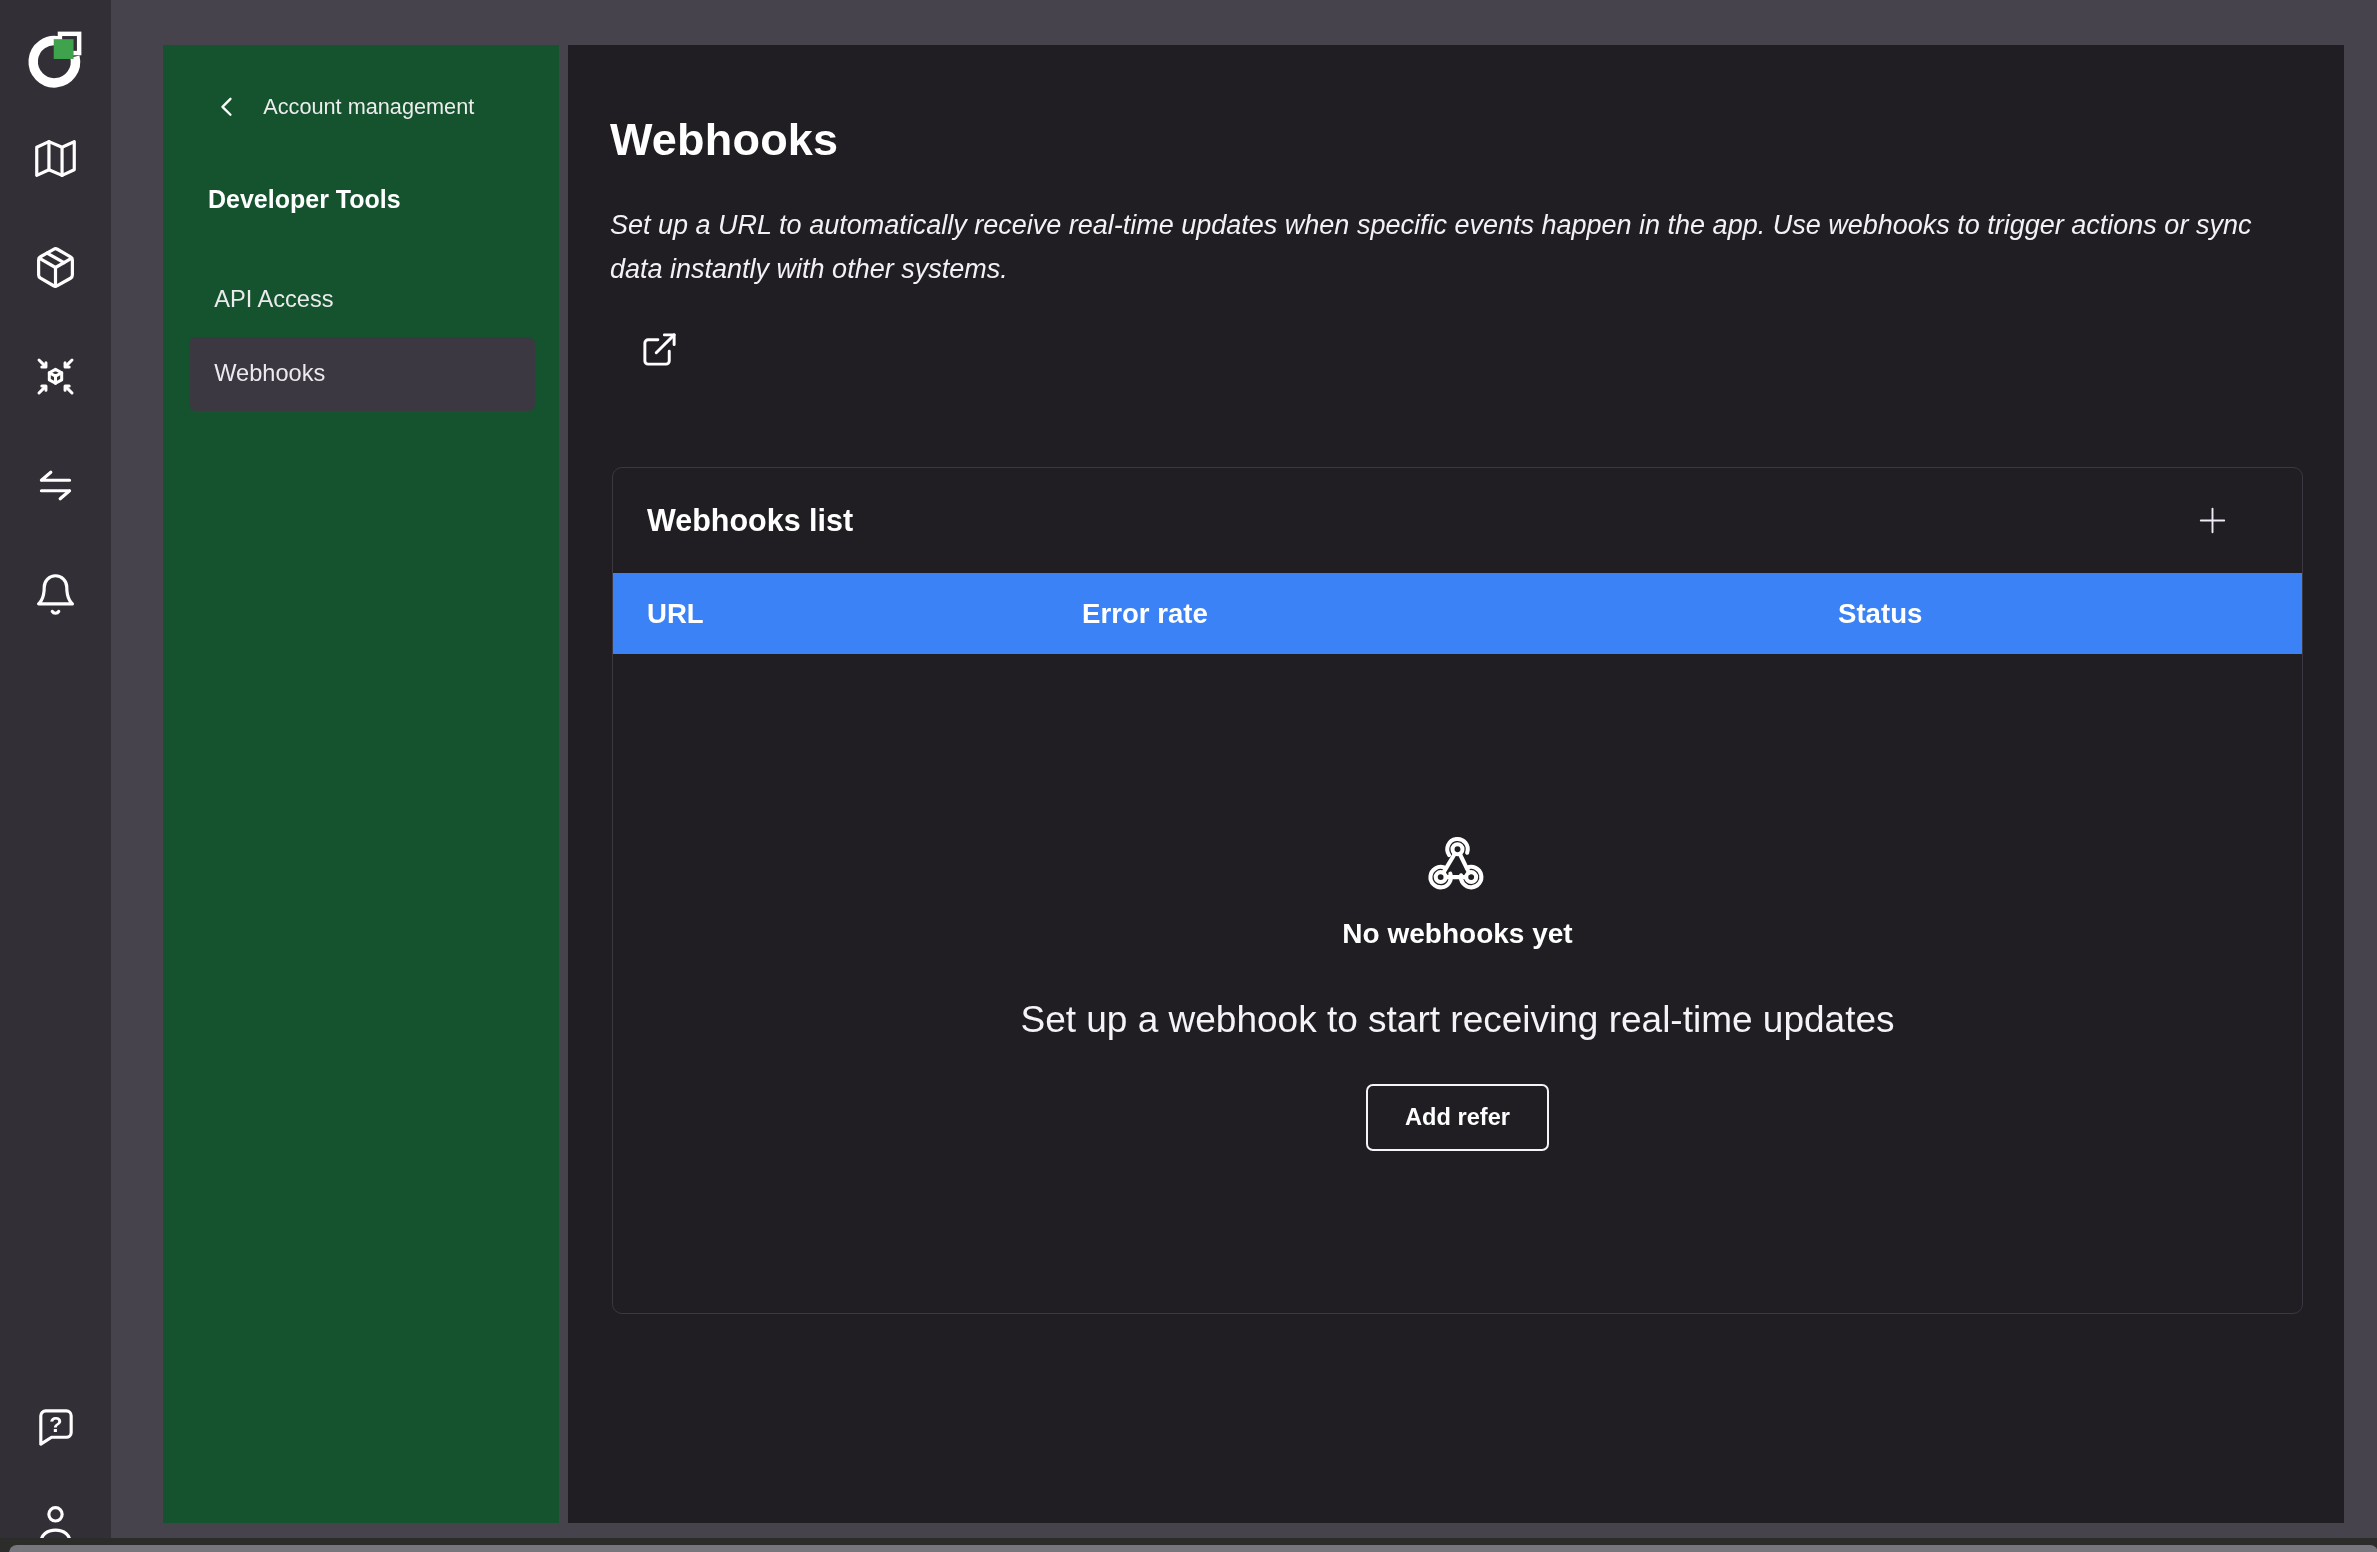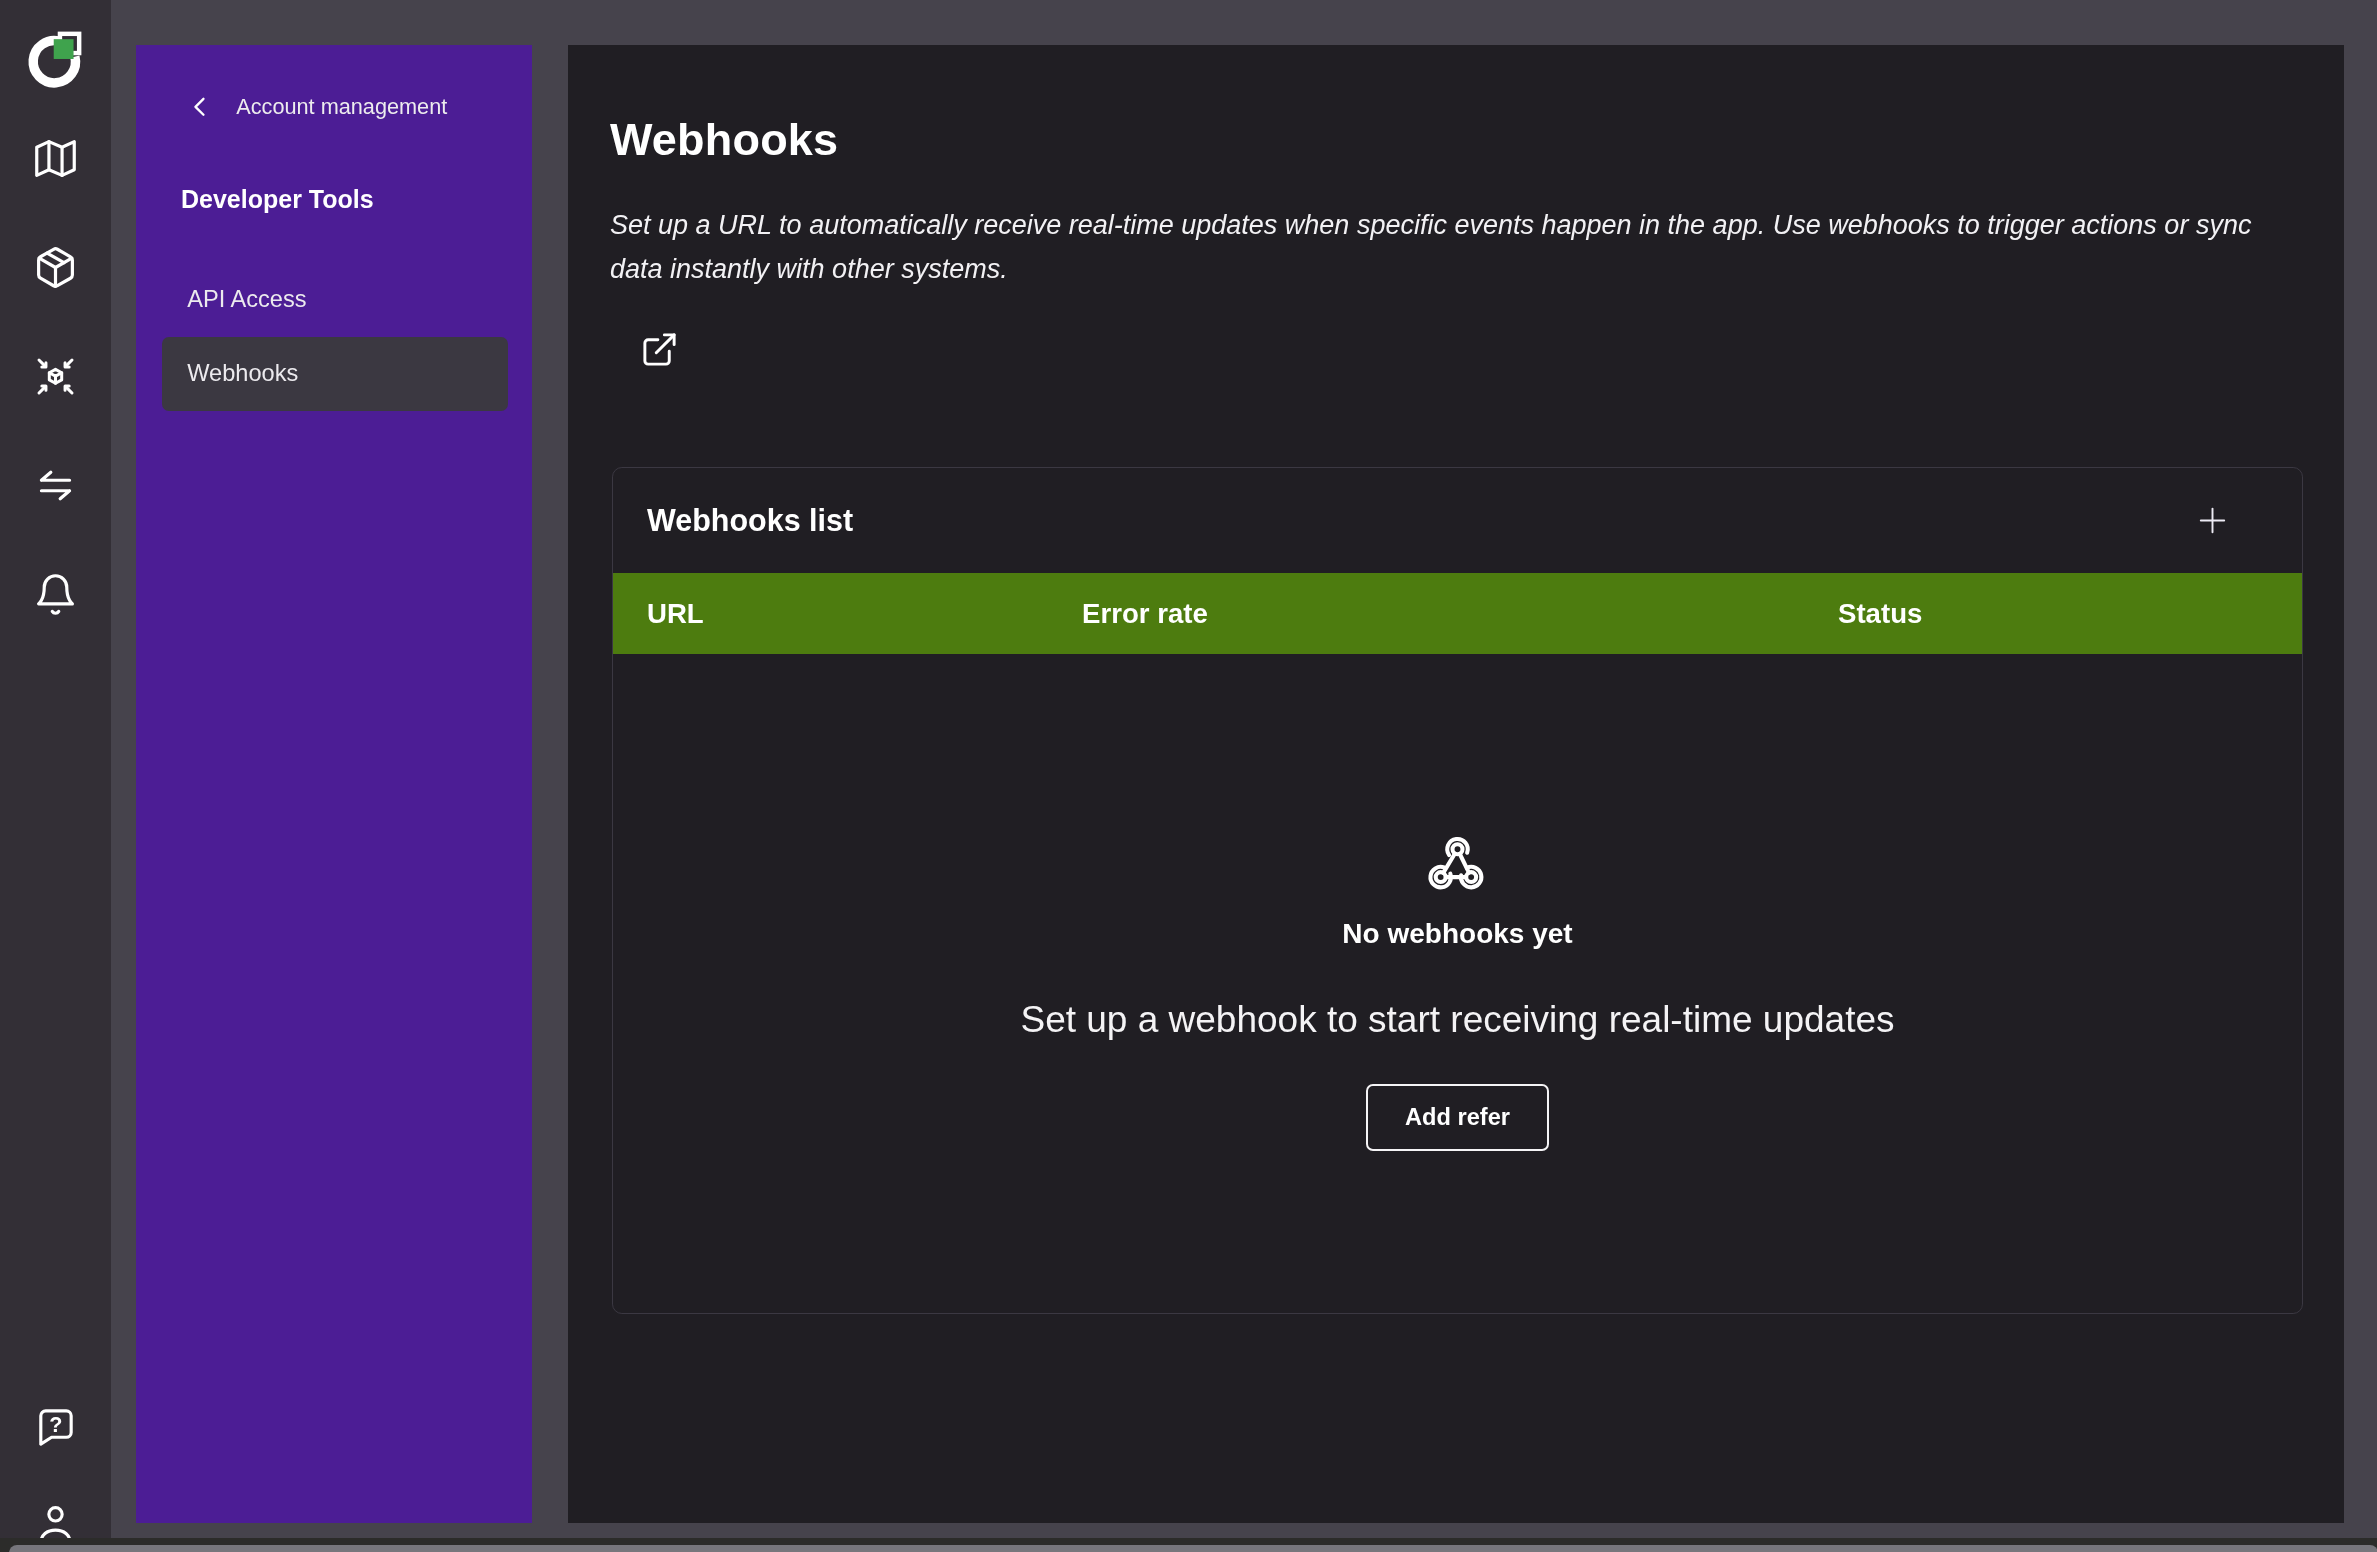--- a/index.html
+++ b/index.html
@@ -17,22 +17,22 @@
     background:#332f36;display:flex;flex-direction:column;align-items:center;
     overflow:hidden;
   }
   .logo{margin-top:21.7px;cursor:pointer;}
   .rail-icons{margin-top:43px;display:flex;flex-direction:column;gap:64px;align-items:center;}
   .rail-btn{cursor:pointer;}
   .rail-bottom{margin-top:auto;display:flex;flex-direction:column;gap:51px;align-items:center;margin-bottom:-9.9px;}
 
   
   .subnav{
-    position:absolute;left:136px;top:45px;width:396px;height:1478px;
-    background:#4c1d95;color:#fff;box-sizing:border-box;
+    position:absolute;left:163px;top:45px;width:396px;height:1478px;
+    background:#14532d;color:#fff;box-sizing:border-box;
   }
   .back-row{
     display:flex;align-items:center;gap:22.7px;margin:47px 0 0 52px;
     font-size:21.7px;color:#edecee;cursor:pointer;
   }
   .section-title{margin:63px 0 0 45px;font-size:25px;font-weight:bold;color:#fff;}
   .subnav-items{margin:49px 23.6px 0 25.6px;}
   .subnav-item{
     height:74px;display:flex;align-items:center;padding-left:25.6px;
     font-size:23.6px;color:#eceaee;border-radius:6.9px;cursor:pointer;
@@ -60,21 +60,21 @@
     border:1px solid #3b3842;border-radius:9.9px;background:#201e23;
     box-sizing:border-box;overflow:hidden;
   }
   .card-header{
     height:105px;display:flex;align-items:center;justify-content:space-between;
     padding:0 73px 0 34px;
   }
   .card-title{font-size:30.5px;font-weight:bold;}
   .plus-btn{cursor:pointer;}
   .thead{
-    height:81px;background:#4d7c0f;display:flex;align-items:center;
+    height:81px;background:#3b82f6;display:flex;align-items:center;
     font-size:27.6px;font-weight:bold;color:#fff;
   }
   .col1{width:469px;box-sizing:border-box;padding-left:34px;}
   .col2{width:756px;}
   .col3{flex:1;}
 
   .empty{display:flex;flex-direction:column;align-items:center;}
   .empty .hook-icon{margin-top:179px;}
   .empty-title{margin-top:22px;font-size:28px;font-weight:bold;}
   .empty-sub{margin-top:49px;font-size:37px;color:#f4f3f5;}

